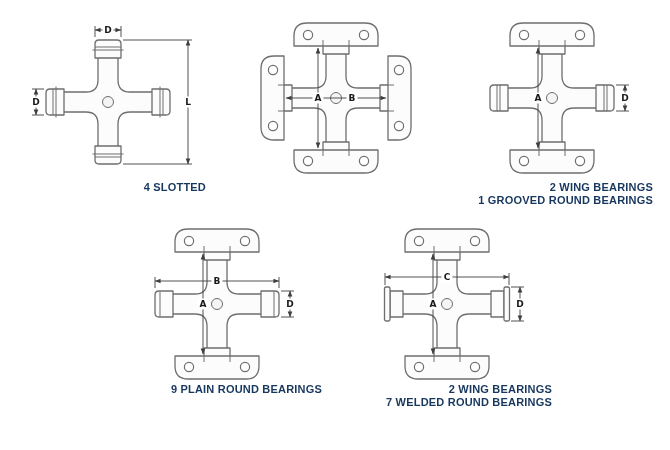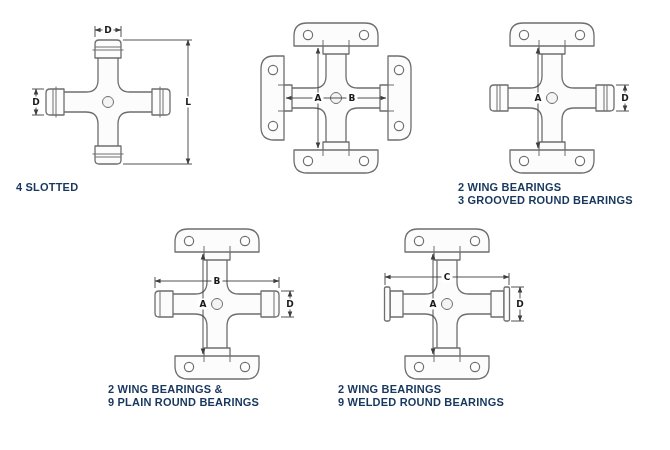--- a/index.html
+++ b/index.html
@@ -1,21 +1,21 @@
 <!DOCTYPE html>
 <html><head>
 <meta charset="utf-8">
 <style>
   *{margin:0;padding:0;box-sizing:border-box}
   html,body{width:670px;height:450px}
   body{font-family:"Liberation Sans",sans-serif;background:#fff}
   .page{position:relative;width:670px;height:450px;background:#ffffff;overflow:hidden}
   .fig{position:absolute;display:block}
   .fig svg{display:block;margin:0 auto}
-  .cap{margin-top:3px;text-align:left;font-size:11px;font-weight:bold;color:#17375e;line-height:13px;letter-spacing:.2px}
+  .cap{margin-top:3px;text-align:right;font-size:11px;font-weight:bold;color:#17375e;line-height:13px;letter-spacing:.2px}
   .part{fill:#fcfcfc;stroke:#6e6e6e;stroke-width:1.3;stroke-linejoin:round}
   .hole{fill:#ffffff;stroke:#6e6e6e;stroke-width:1.2}
   .hub{fill:#f4f4f4;stroke:#6e6e6e;stroke-width:1}
   .seam{fill:none;stroke:#6e6e6e;stroke-width:1}
   .dim{fill:none;stroke:#3f3f3f;stroke-width:.9}
   .txtbg{fill:#ffffff}
   .dimtxt{font-family:"DejaVu Sans",sans-serif;font-size:9px;font-weight:bold;fill:#1a1a1a;text-anchor:middle}
 </style>
 </head>
 <body>
@@ -114,21 +114,21 @@
         <rect class="txtbg" x="-19.5" y="-5.5" width="11" height="11"></rect>
         <text class="dimtxt" x="-14" y="3.4">A</text>
         <path class="dim" d="M64,-13 H77 M64,13 H77"></path>
         <path class="dim" d="M73,-13 V13" marker-start="url(#arr)" marker-end="url(#arr)"></path>
         <rect class="txtbg" x="67.5" y="-5.5" width="11" height="11"></rect>
         <text class="dimtxt" x="73" y="3.4">D</text>
       </g>
     </svg>
     <figcaption class="cap">
       <div>2 WING BEARINGS</div>
-      <div>3 GROOVED ROUND BEARINGS</div>
+      <div>1 GROOVED ROUND BEARINGS</div>
     </figcaption>
   </figure>
 
   <figure class="fig" style="left:108px;top:228px;width:214px">
     <svg width="185" height="152" viewBox="0 0 185 152">
       <g transform="translate(94,76)">
         <use href="#cross"></use>
         <use href="#wing"></use>
         <use href="#wing" transform="rotate(180)"></use>
         <use href="#rnd-plain" transform="rotate(180)"></use>
@@ -141,21 +141,20 @@
         <path class="dim" d="M-14,-50 V50" marker-start="url(#arr)" marker-end="url(#arr)"></path>
         <rect class="txtbg" x="-19.5" y="-5.5" width="11" height="11"></rect>
         <text class="dimtxt" x="-14" y="3.4">A</text>
         <path class="dim" d="M64,-13 H77 M64,13 H77"></path>
         <path class="dim" d="M73,-13 V13" marker-start="url(#arr)" marker-end="url(#arr)"></path>
         <rect class="txtbg" x="67.5" y="-5.5" width="11" height="11"></rect>
         <text class="dimtxt" x="73" y="3.4">D</text>
       </g>
     </svg>
     <figcaption class="cap">
-      <div>2 WING BEARINGS &amp;</div>
       <div>9 PLAIN ROUND BEARINGS</div>
     </figcaption>
   </figure>
 
   <figure class="fig" style="left:338px;top:228px;width:214px">
     <svg width="185" height="152" viewBox="0 0 185 152">
       <g transform="translate(94,76)">
         <use href="#cross"></use>
         <use href="#wing"></use>
         <use href="#wing" transform="rotate(180)"></use>
@@ -170,17 +169,17 @@
         <rect class="txtbg" x="-19.5" y="-5.5" width="11" height="11"></rect>
         <text class="dimtxt" x="-14" y="3.4">A</text>
         <path class="dim" d="M64,-17 H77 M64,17 H77"></path>
         <path class="dim" d="M73,-17 V17" marker-start="url(#arr)" marker-end="url(#arr)"></path>
         <rect class="txtbg" x="67.5" y="-5.5" width="11" height="11"></rect>
         <text class="dimtxt" x="73" y="3.4">D</text>
       </g>
     </svg>
     <figcaption class="cap">
       <div>2 WING BEARINGS</div>
-      <div>9 WELDED ROUND BEARINGS</div>
+      <div>7 WELDED ROUND BEARINGS</div>
     </figcaption>
   </figure>
 
 </div>
 
 </body></html>

